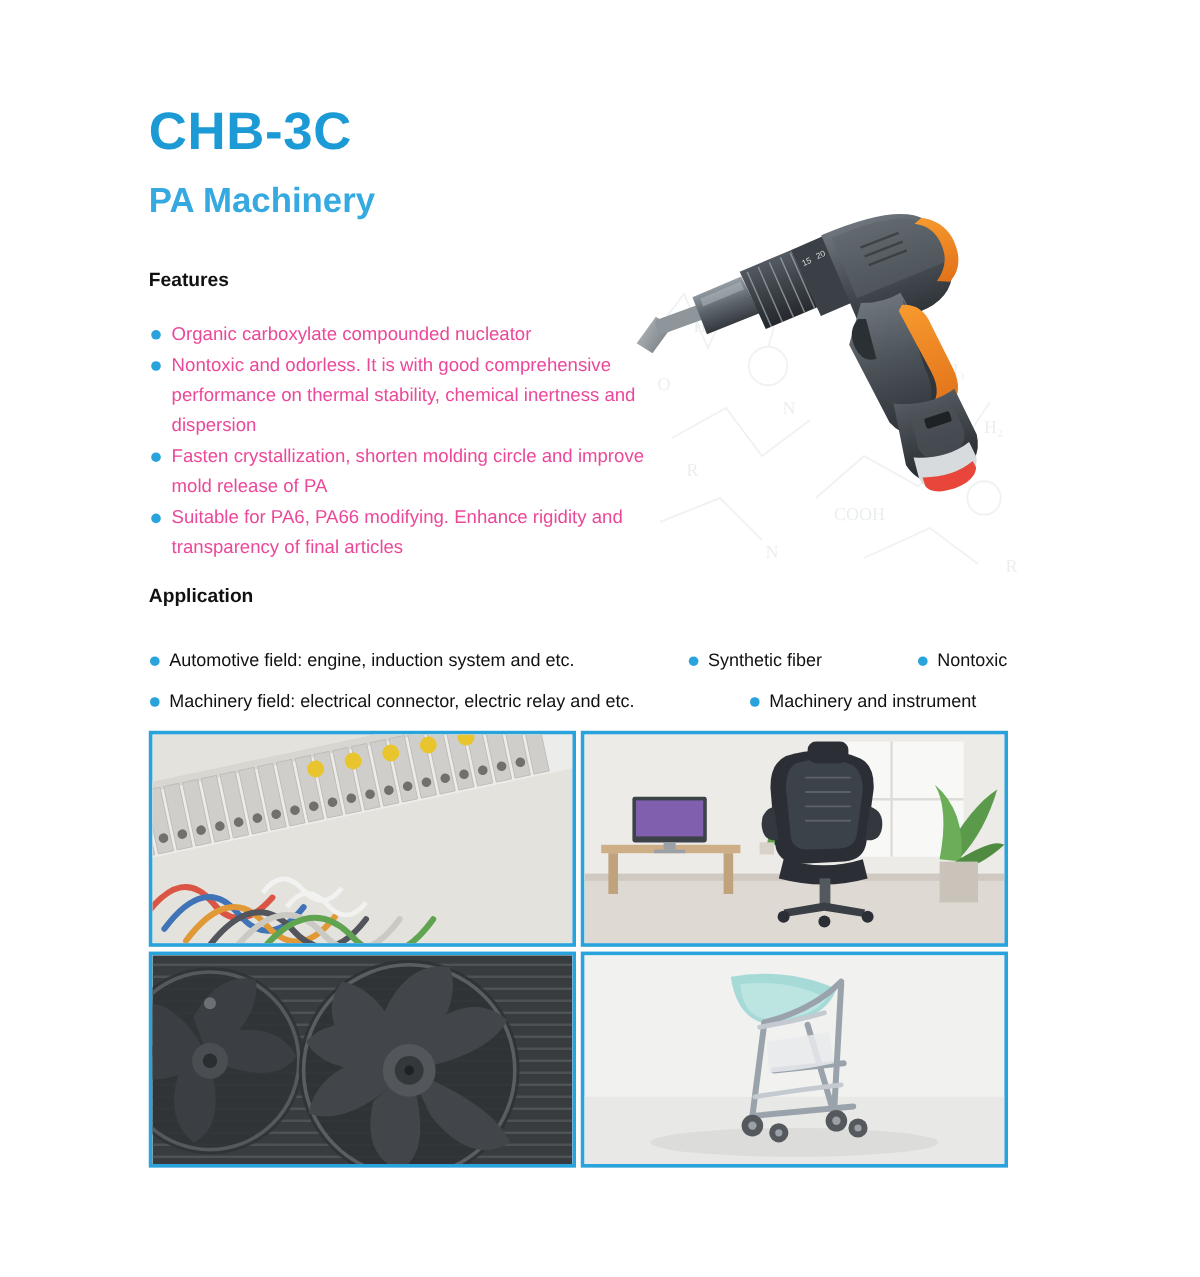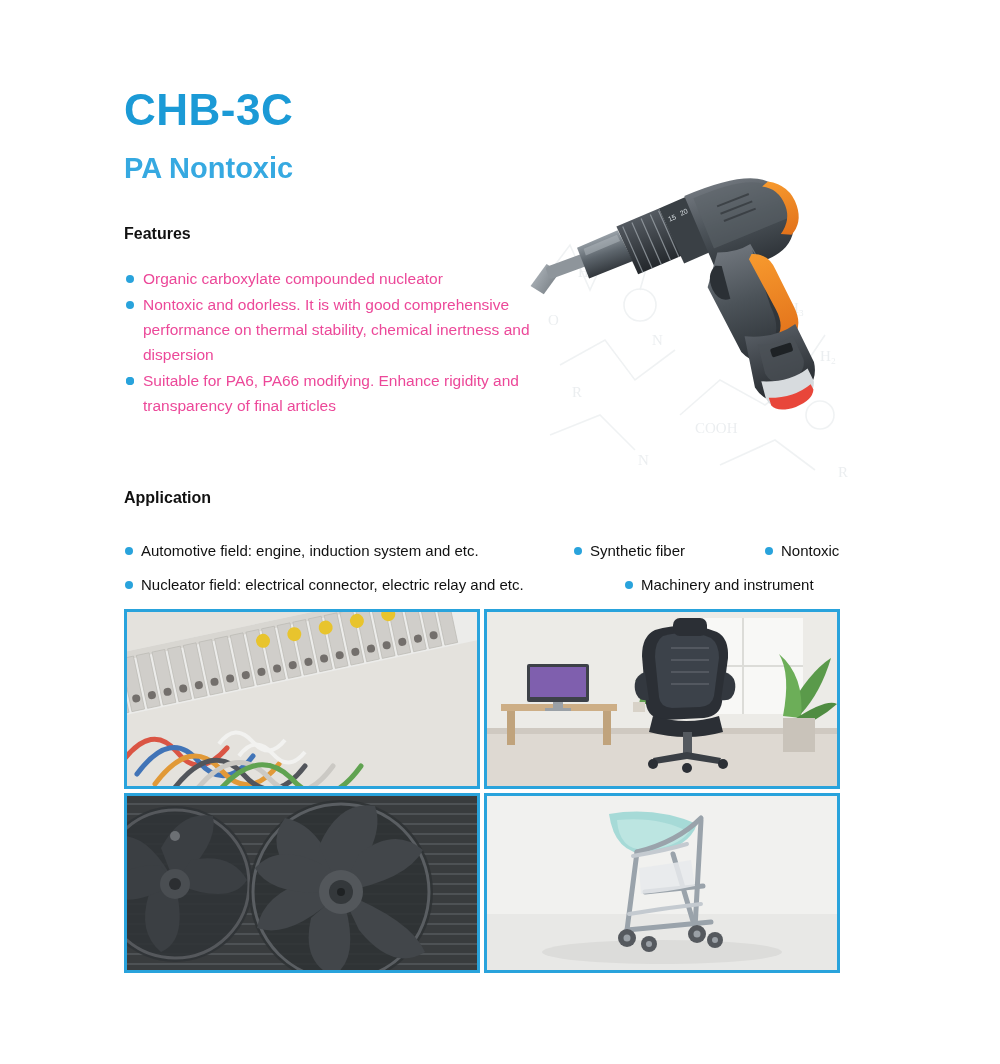--- a/index.html
+++ b/index.html
@@ -157,34 +157,35 @@
     background: #e9edf0;
   }
   .photo svg { display: block; }
 </style>
 </head>
 <body>
 
 <div class="page">
 
   <div class="product-code">CHB-3C</div>
-  <div class="product-subtitle">PA Nontoxic</div>
+  <div class="product-subtitle">PA Machinery</div>
 
   <div class="section-title" id="features-title">Features</div>
   <ul class="bullet-list" id="features-list">
     <li class="bullet-item">
       <span class="dot"></span>
       <span>Organic carboxylate compounded nucleator</span>
     </li>
     <li class="bullet-item">
       <span class="dot"></span>
       <span>Nontoxic and odorless. It is with good comprehensive performance on thermal stability, chemical inertness and dispersion</span>
     </li>
     <li class="bullet-item">
       <span class="dot"></span>
+      <span>Fasten crystallization, shorten molding circle and improve mold release of PA</span>
     </li>
     <li class="bullet-item">
       <span class="dot"></span>
       <span>Suitable for PA6, PA66 modifying. Enhance rigidity and transparency of final articles</span>
     </li>
   </ul>
 
   <div class="section-title" id="application-title">Application</div>
 
   <div class="app-row" id="app-row-0">
@@ -198,21 +199,21 @@
     </div>
     <div class="app-item" style="left:640px;">
       <span class="dot"></span>
       <span>Nontoxic</span>
     </div>
   </div>
 
   <div class="app-row" id="app-row-1">
     <div class="app-item" style="left:0px;">
       <span class="dot"></span>
-      <span>Nucleator field: electrical connector, electric relay and etc.</span>
+      <span>Machinery field: electrical connector, electric relay and etc.</span>
     </div>
     <div class="app-item" style="left:500px;">
       <span class="dot"></span>
       <span>Machinery and instrument</span>
     </div>
   </div>
 
   <div class="drill-wrap">
     <svg class="sketch-bg" viewBox="0 0 360 340">
       <g stroke="#cfd6da" stroke-width="1.6" fill="none" opacity="0.9">

